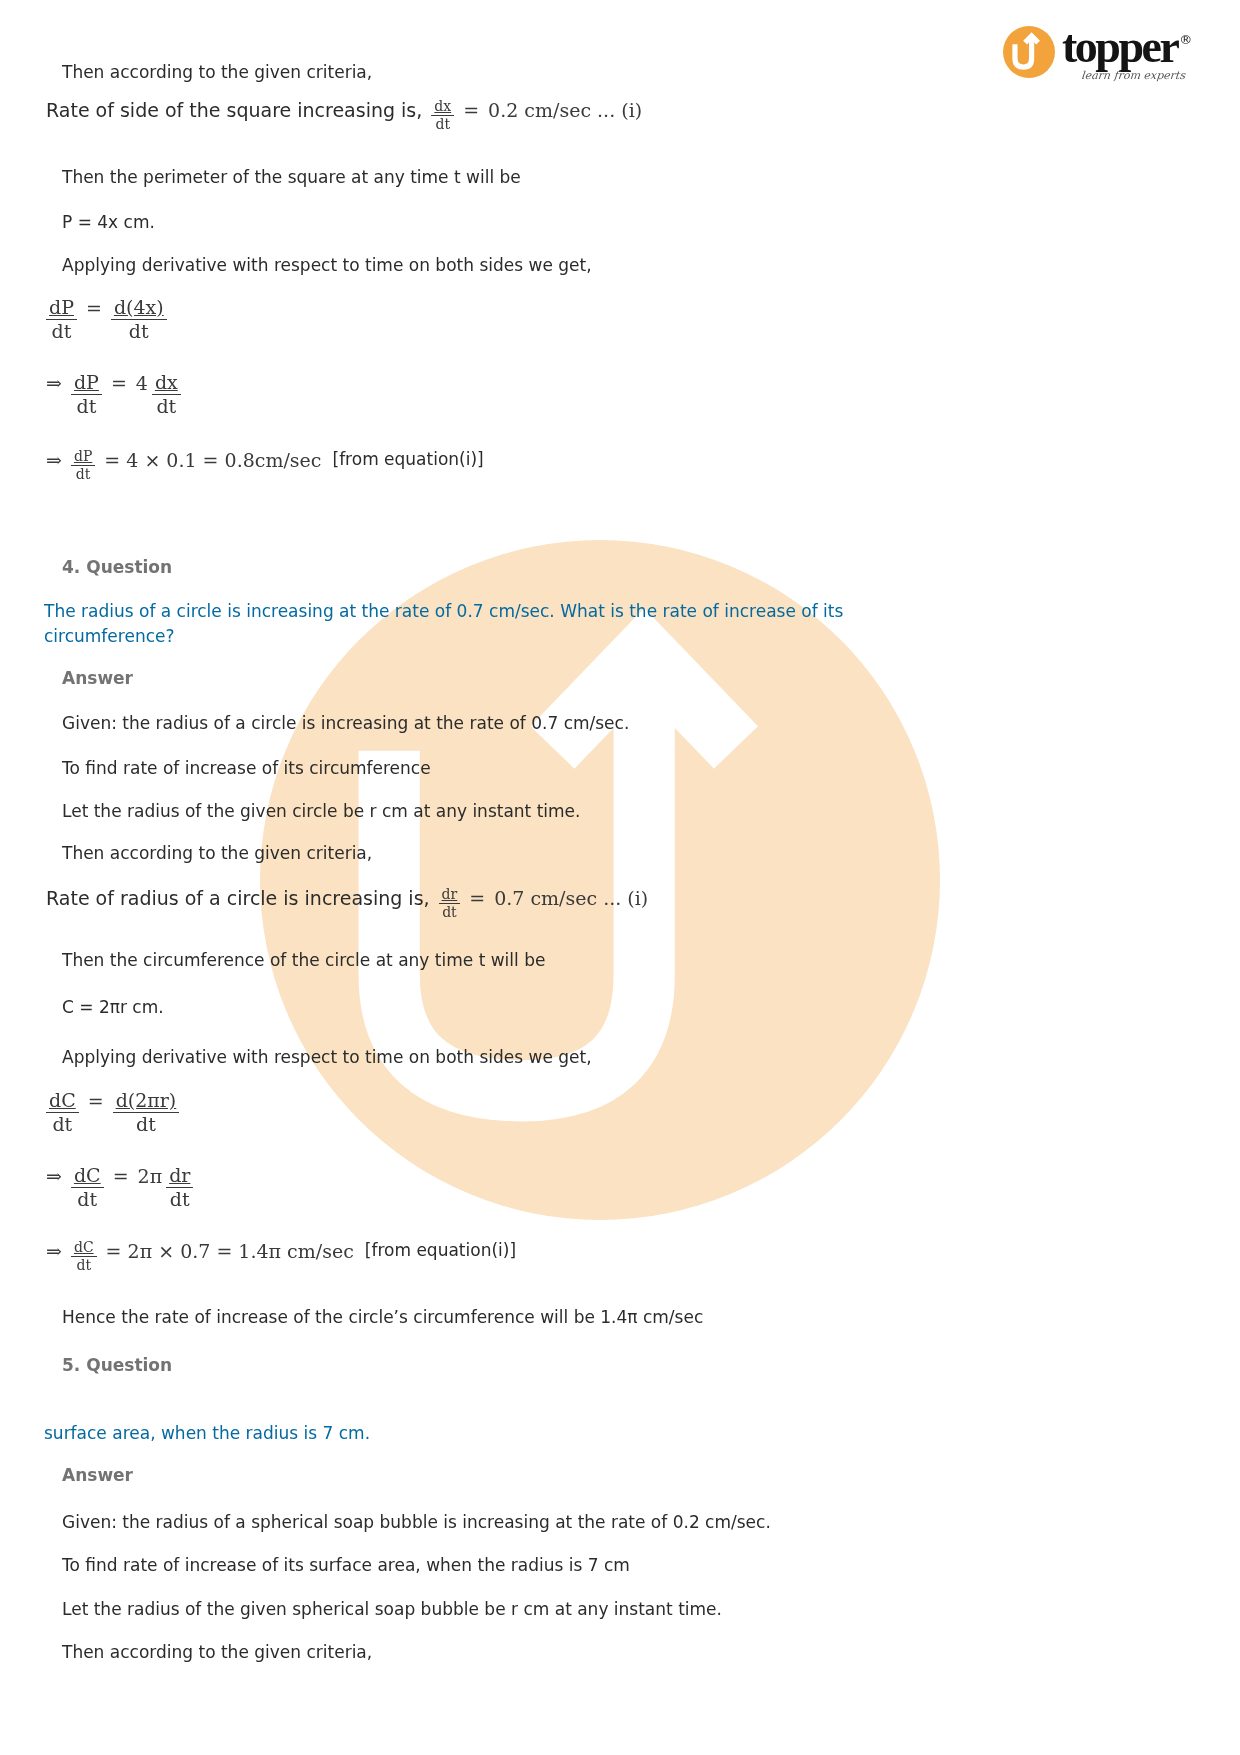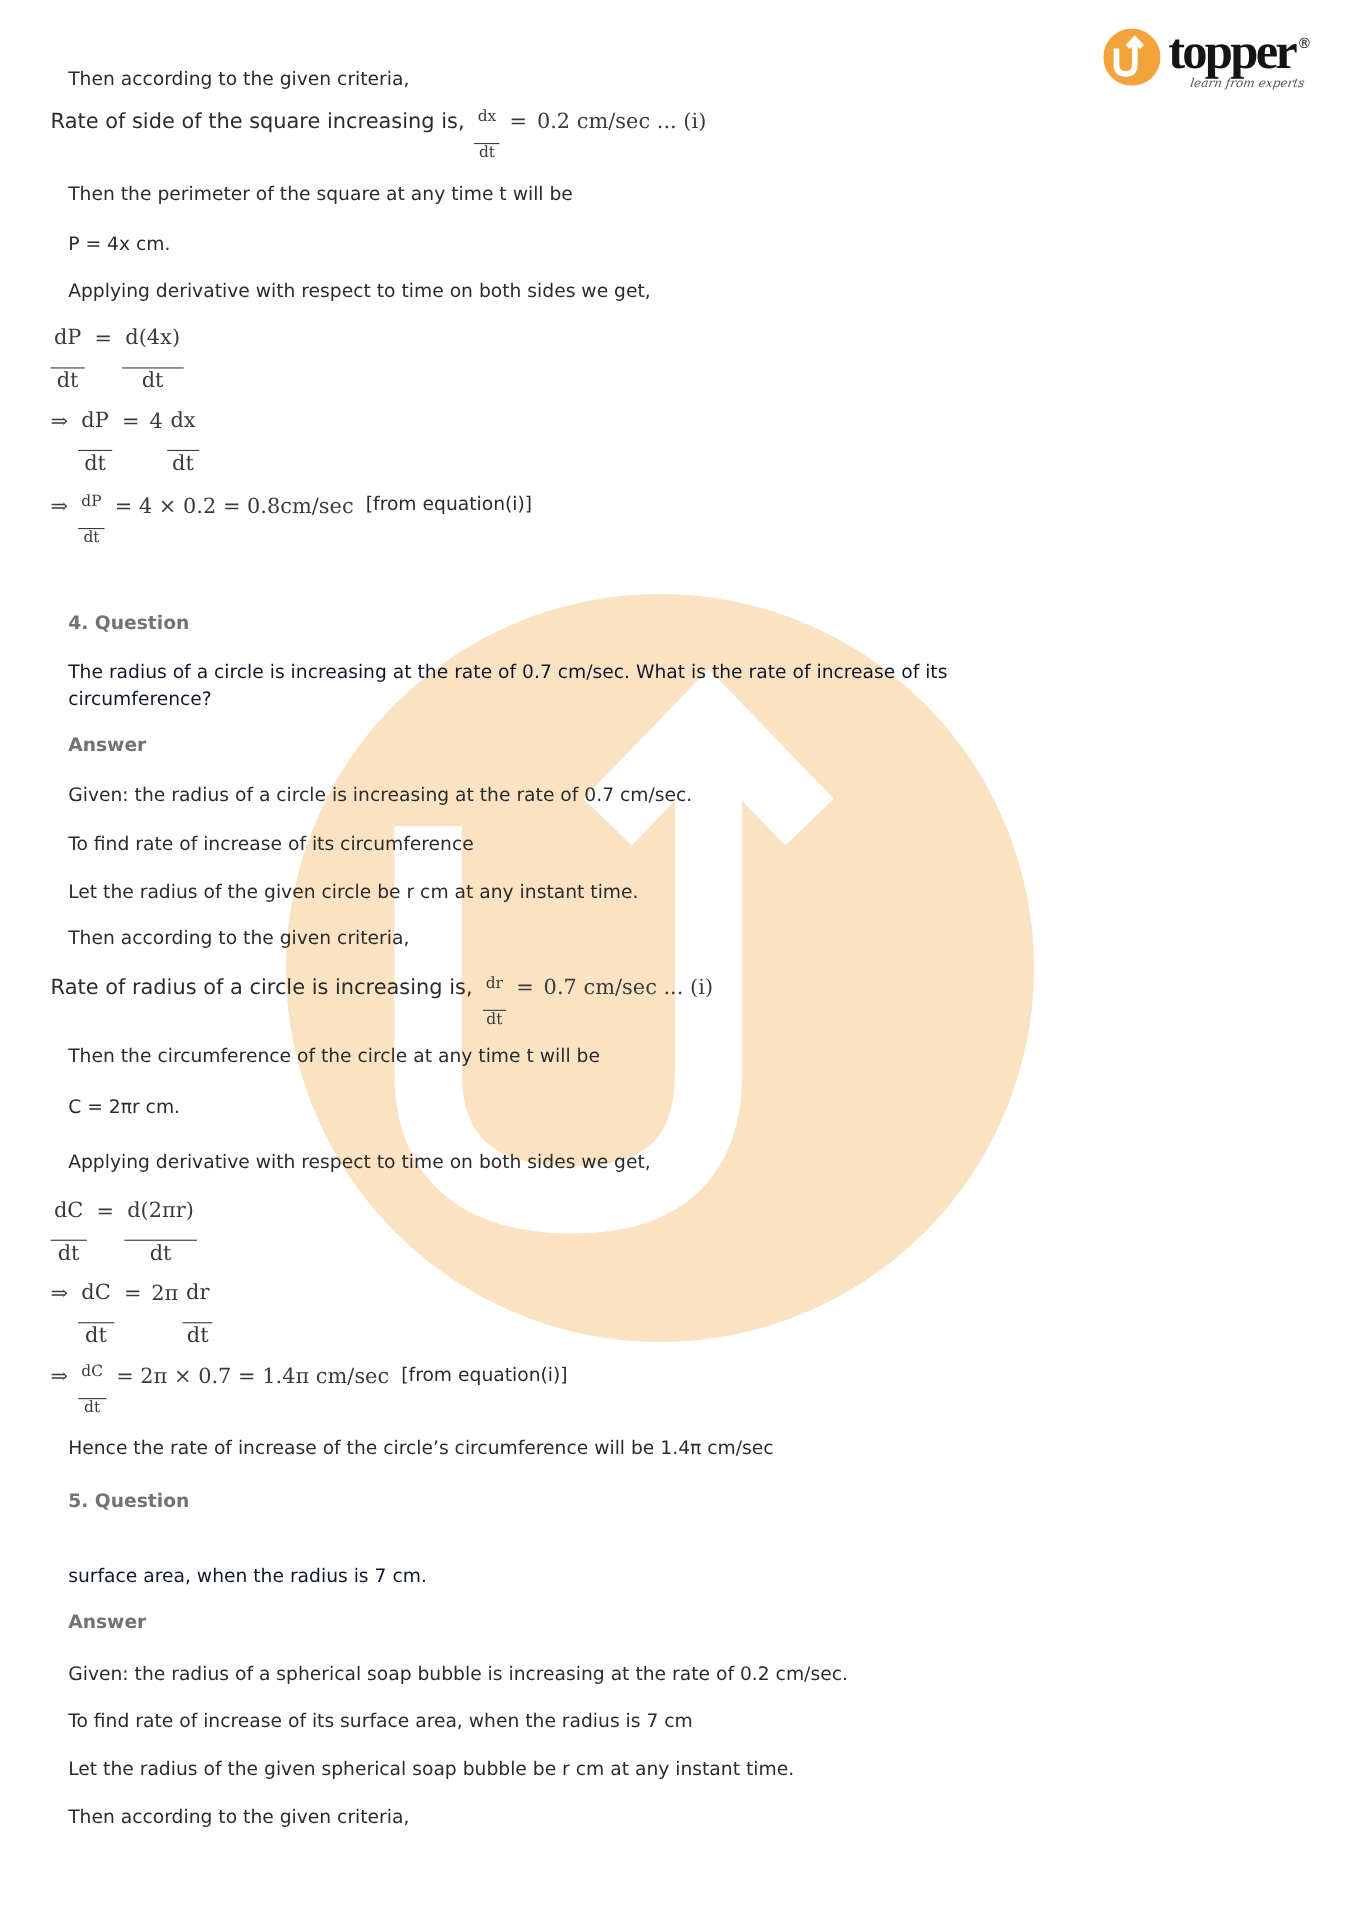--- a/index.html
+++ b/index.html
@@ -10,27 +10,27 @@
   
   .logo{position:absolute;left:1003px;top:22px;z-index:2;display:flex;align-items:flex-start;}
   .logo .mark{width:52px;height:52px;margin-top:4px;}
   .brandwrap{position:relative;margin-left:7px;}
   .brand{font-weight:bold;font-size:46px;line-height:50px;letter-spacing:-2.5px;color:#141414;font-family:Liberation Serif, serif;}
   .reg{font-size:13px;color:#141414;vertical-align:18px;margin-left:2px;}
   .tagline{position:absolute;right:6px;top:47px;font-family:"DejaVu Serif",serif;
            font-style:italic;font-size:11px;color:#555;white-space:nowrap;transform:skewX(-8deg);}
   
   .line{position:absolute;left:62px;font-size:17px;line-height:25px;color:#2b2b2b;z-index:1;white-space:nowrap;}
-  .para{position:absolute;left:62px;font-size:17px;line-height:25px;color:#0f172a;z-index:1;}
+  .para{position:absolute;left:44px;font-size:17px;line-height:25px;color:#0369a1;z-index:1;}
   .bold{font-weight:bold;color:#737373;}
   
   .eq{position:absolute;left:46px;z-index:1;display:flex;gap:9px;
       font-family:"DejaVu Serif",serif;font-size:19px;color:#3a3a3a;}
   .frac{display:inline-flex;flex-direction:column;align-items:center;line-height:1.08;}
-  .frac .num{border-bottom:1.4px solid #3a3a3a;padding:0 3px 16px 3px;}
+  .frac .num{border-bottom:1.4px solid #3a3a3a;padding:0 3px 1px 3px;text-decoration:underline;}
   .frac .den{padding-top:1px;}
   .frac.sm{font-size:14px;line-height:1.05;}
   .sans{font-family:"DejaVu Sans",sans-serif;color:#2b2b2b;}
   .bracket{font-family:"DejaVu Sans",sans-serif;font-size:17px;color:#2b2b2b;margin-left:2px;}
   .arrow{font-size:19px;color:#3a3a3a;}
 </style>
 </head>
 <body>
 
 <div class="page">
@@ -94,21 +94,21 @@
         <span class="den">dt</span>
       </span>
   </div>
 
   <div class="eq" style="top:449px">
     <span class="arrow">⇒</span>
     <span class="frac sm">
         <span class="num">dP</span>
         <span class="den">dt</span>
       </span>
-    <span>=  4 × 0.2  =  0.8cm/sec</span>
+    <span>=  4 × 0.1  =  0.8cm/sec</span>
     <span class="bracket">[from equation(i)]</span>
   </div>
 
 
   <div class="line bold" style="top:555px">4. Question</div>
   <div class="para" style="top:599px;width:1080px">
     <span>The radius of a circle is increasing at the rate of 0.7 cm/sec. What is the rate of increase of its</span><br>
     <span>circumference?</span>
   </div>
   <div class="line bold" style="top:666px">Answer</div>

